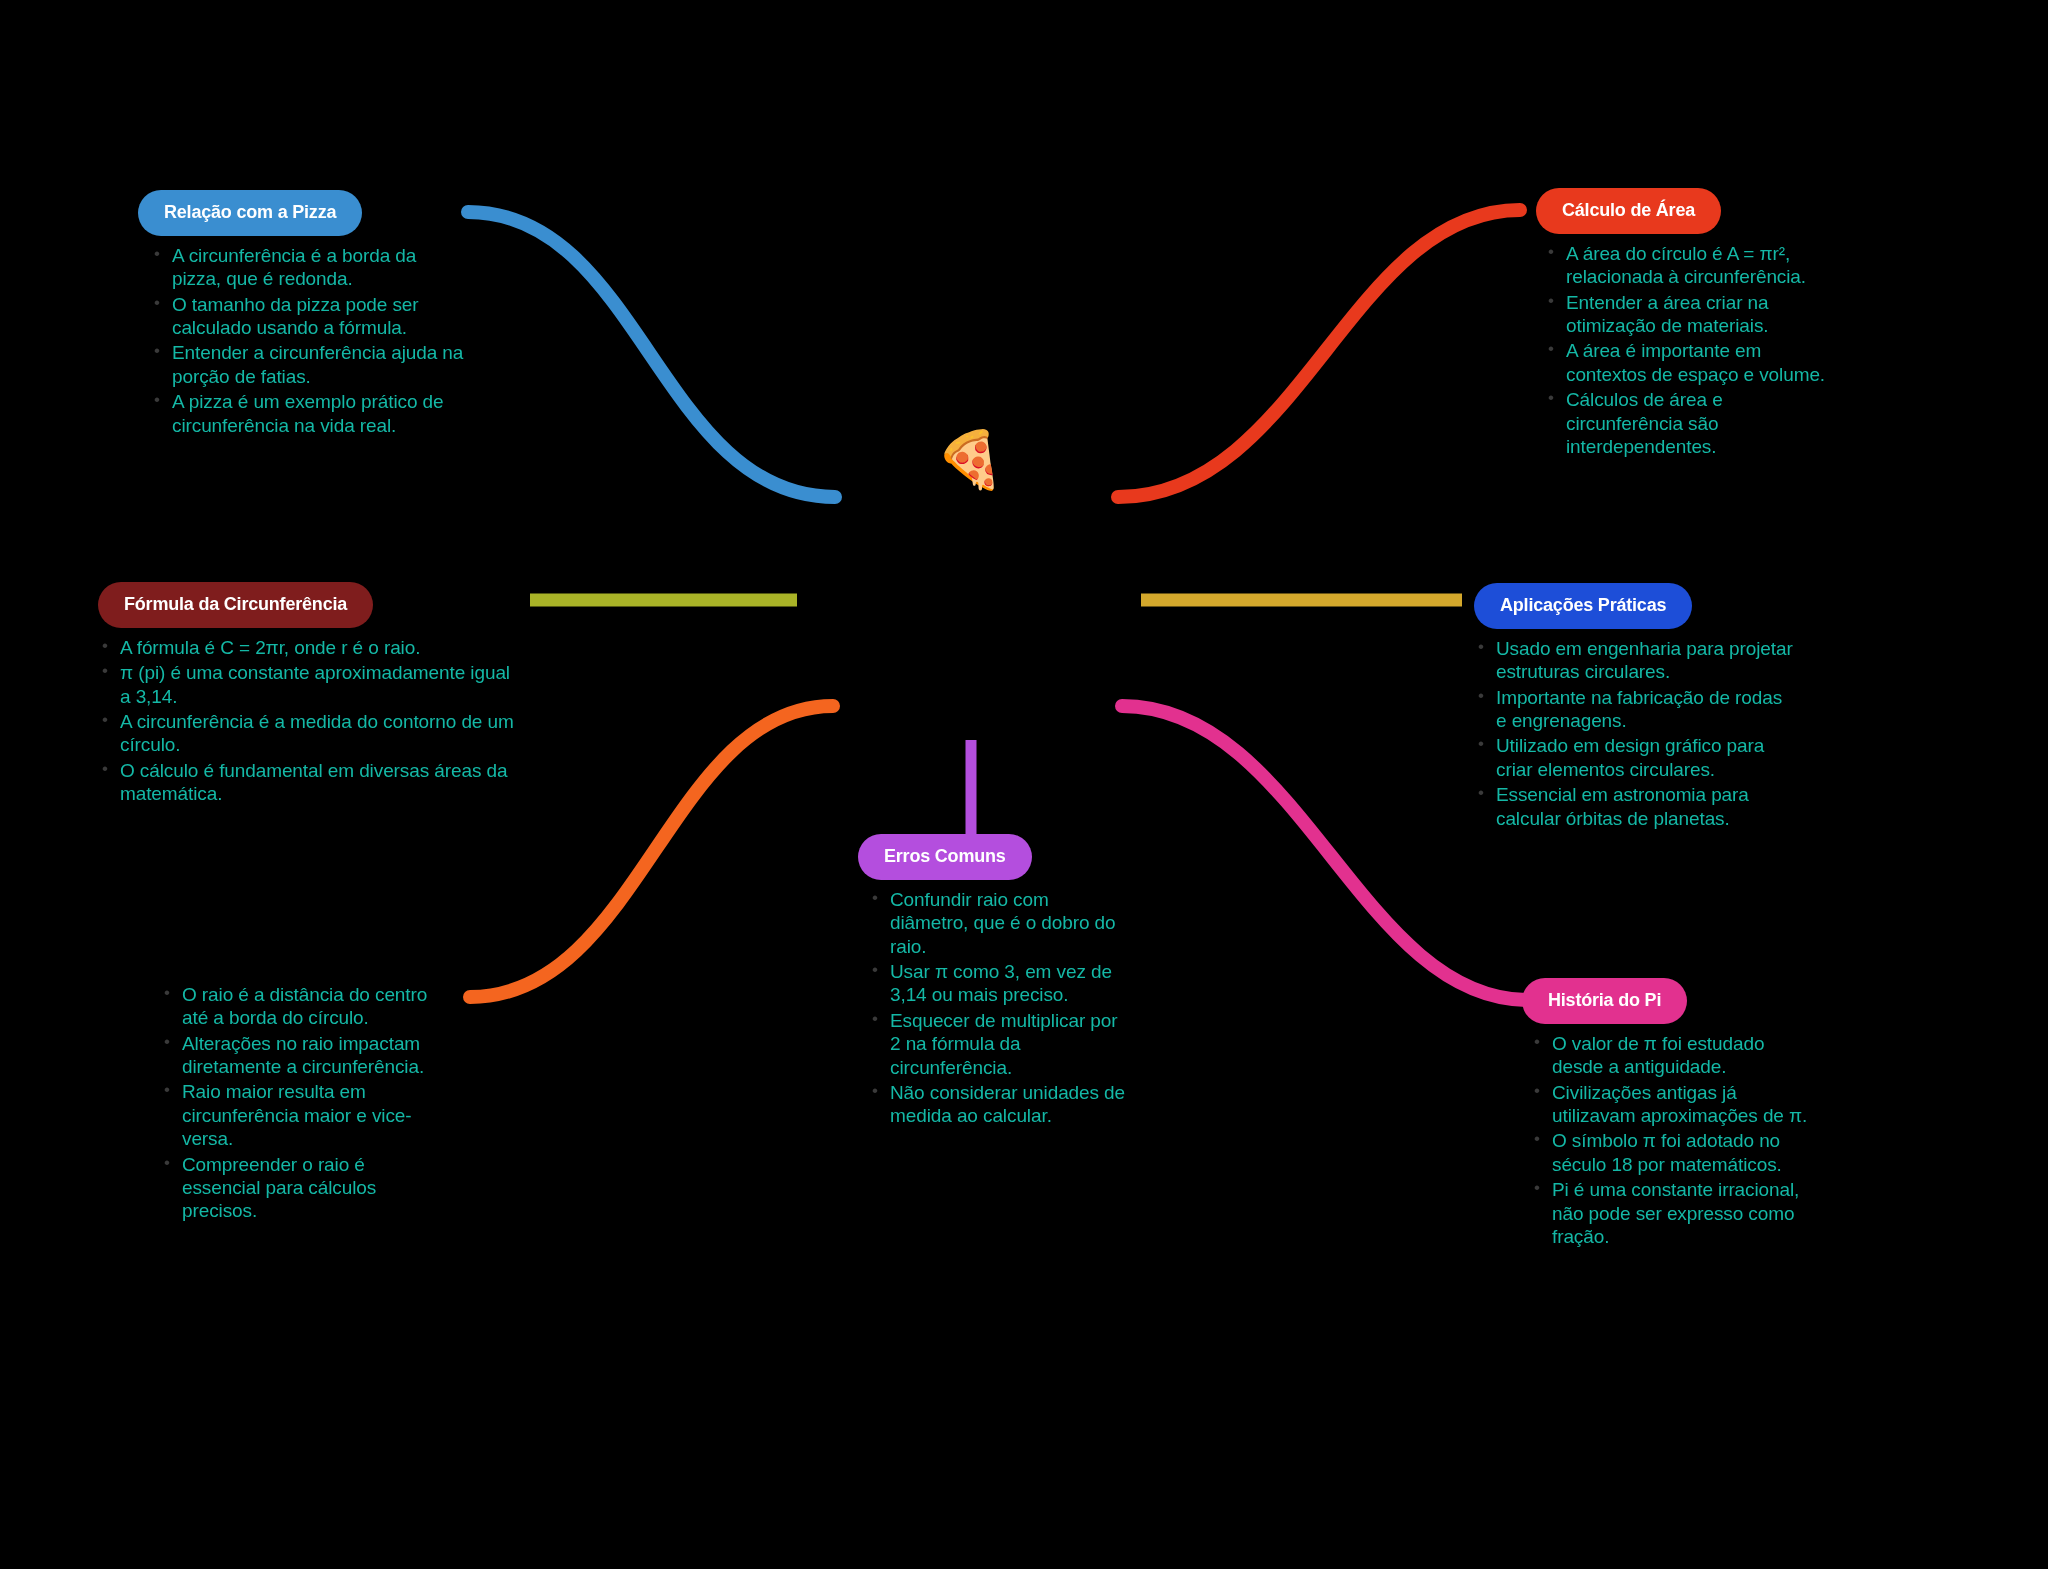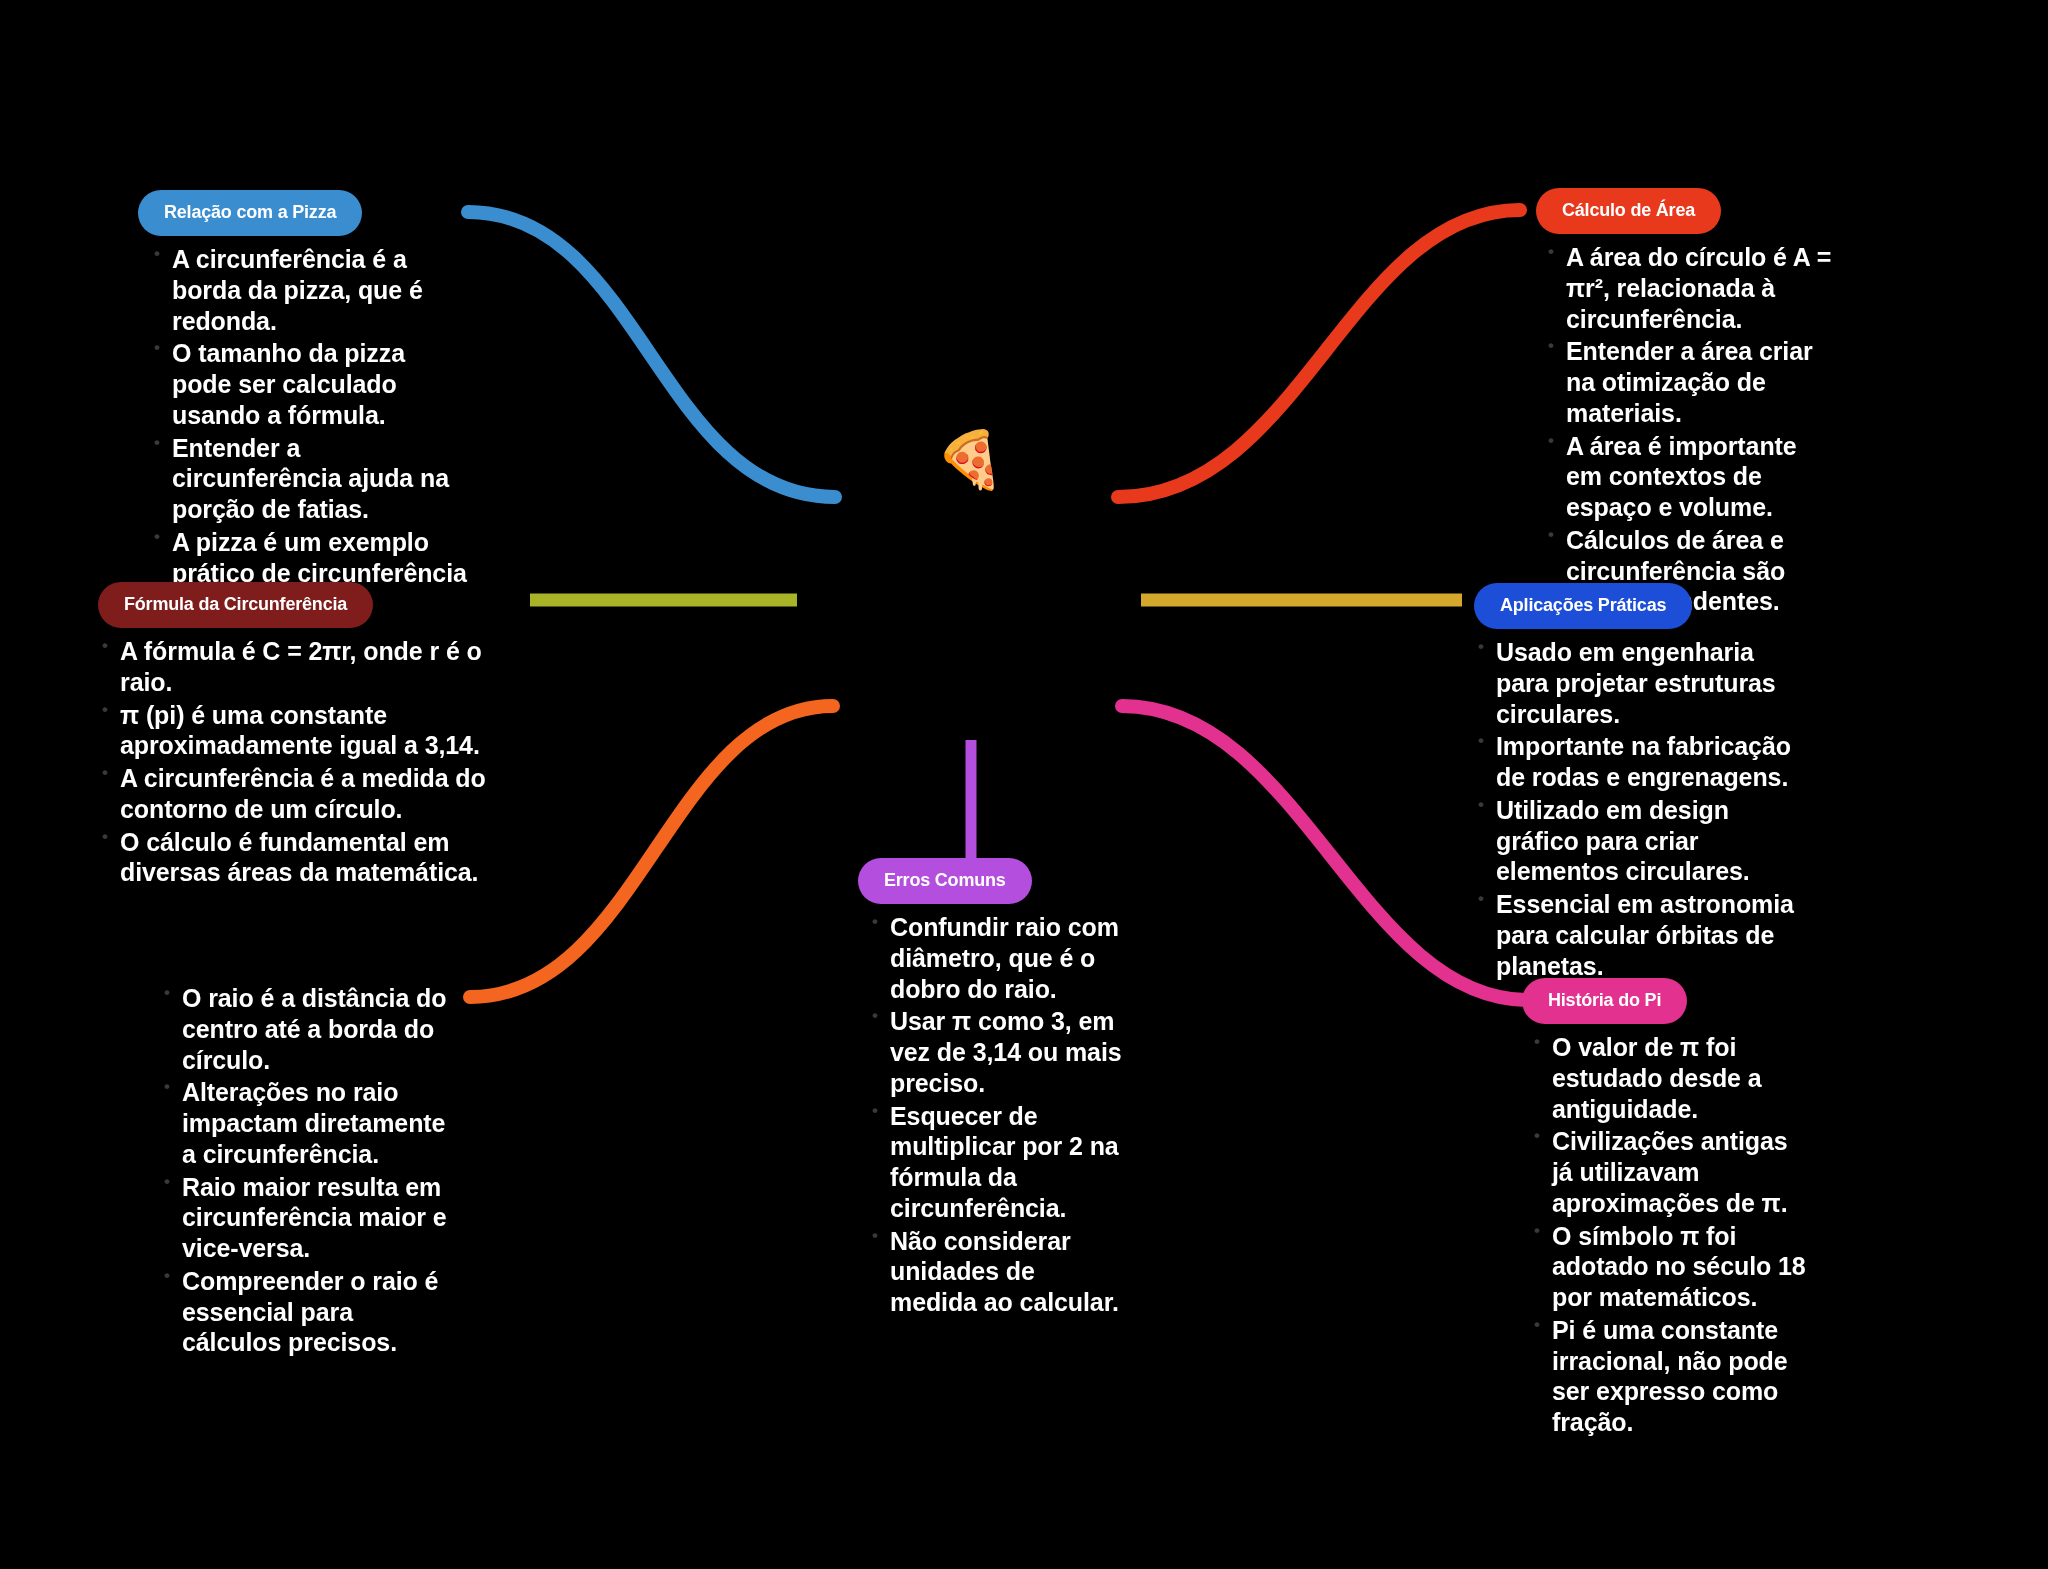--- a/index.html
+++ b/index.html
@@ -38,43 +38,43 @@
     white-space: nowrap;
     letter-spacing: -0.2px;
   }
   .bullets {
     list-style: none;
     margin: 8px 0 0 0;
     padding: 0;
   }
   .bullets li {
     position: relative;
-    color: #ffffff;
-    font-size: 25px;
-    font-weight: bold;
+    color: #14b8a6;
+    font-size: 19px;
+    font-weight: normal;
     line-height: 1.23;
     padding-left: 22px;
     margin-bottom: 2px;
     letter-spacing: -0.1px;
   }
   .bullets li::before {
     content: "\2022";
     position: absolute;
     left: 4px;
     top: 0;
     color: #3a3a3a;
     font-size: 17px;
   }
   
   #b-pizza      { left: 138px; top: 190px;  width: 330px; }
   #b-area       { left: 1536px; top: 188px; width: 300px; }
   #b-formula    { left: 98px;  top: 582px;  width: 420px; }
   #b-aplic      { left: 1474px; top: 583px; width: 320px; }
   #b-raio       { left: 148px; top: 975px;  width: 300px; }
-  #b-erros      { left: 858px; top: 858px;  width: 270px; }
+  #b-erros      { left: 858px; top: 834px;  width: 270px; }
   #b-historia   { left: 1522px; top: 978px; width: 290px; }
   
   #b-pizza .pill-wrap    { text-align: left;  padding-left: 0px; }
   #b-area .pill-wrap     { text-align: left; }
   #b-formula .pill-wrap  { text-align: left; }
   #b-aplic .pill-wrap    { text-align: left; }
   #b-raio .pill-wrap     { text-align: left; }
   #b-erros .pill-wrap    { text-align: left; }
   #b-historia .pill-wrap { text-align: left; }
   #b-pizza .bullets      { margin-left: 12px; }

